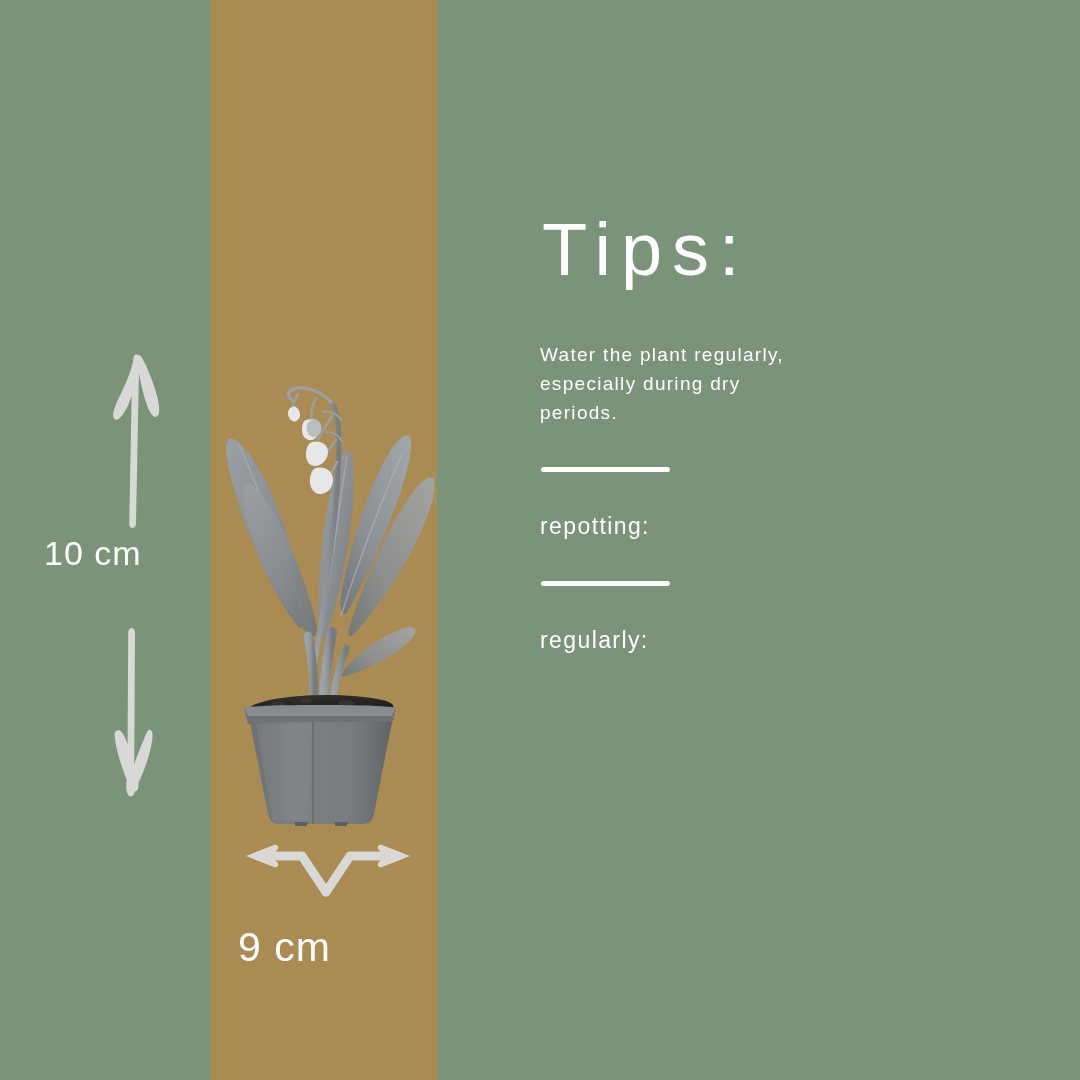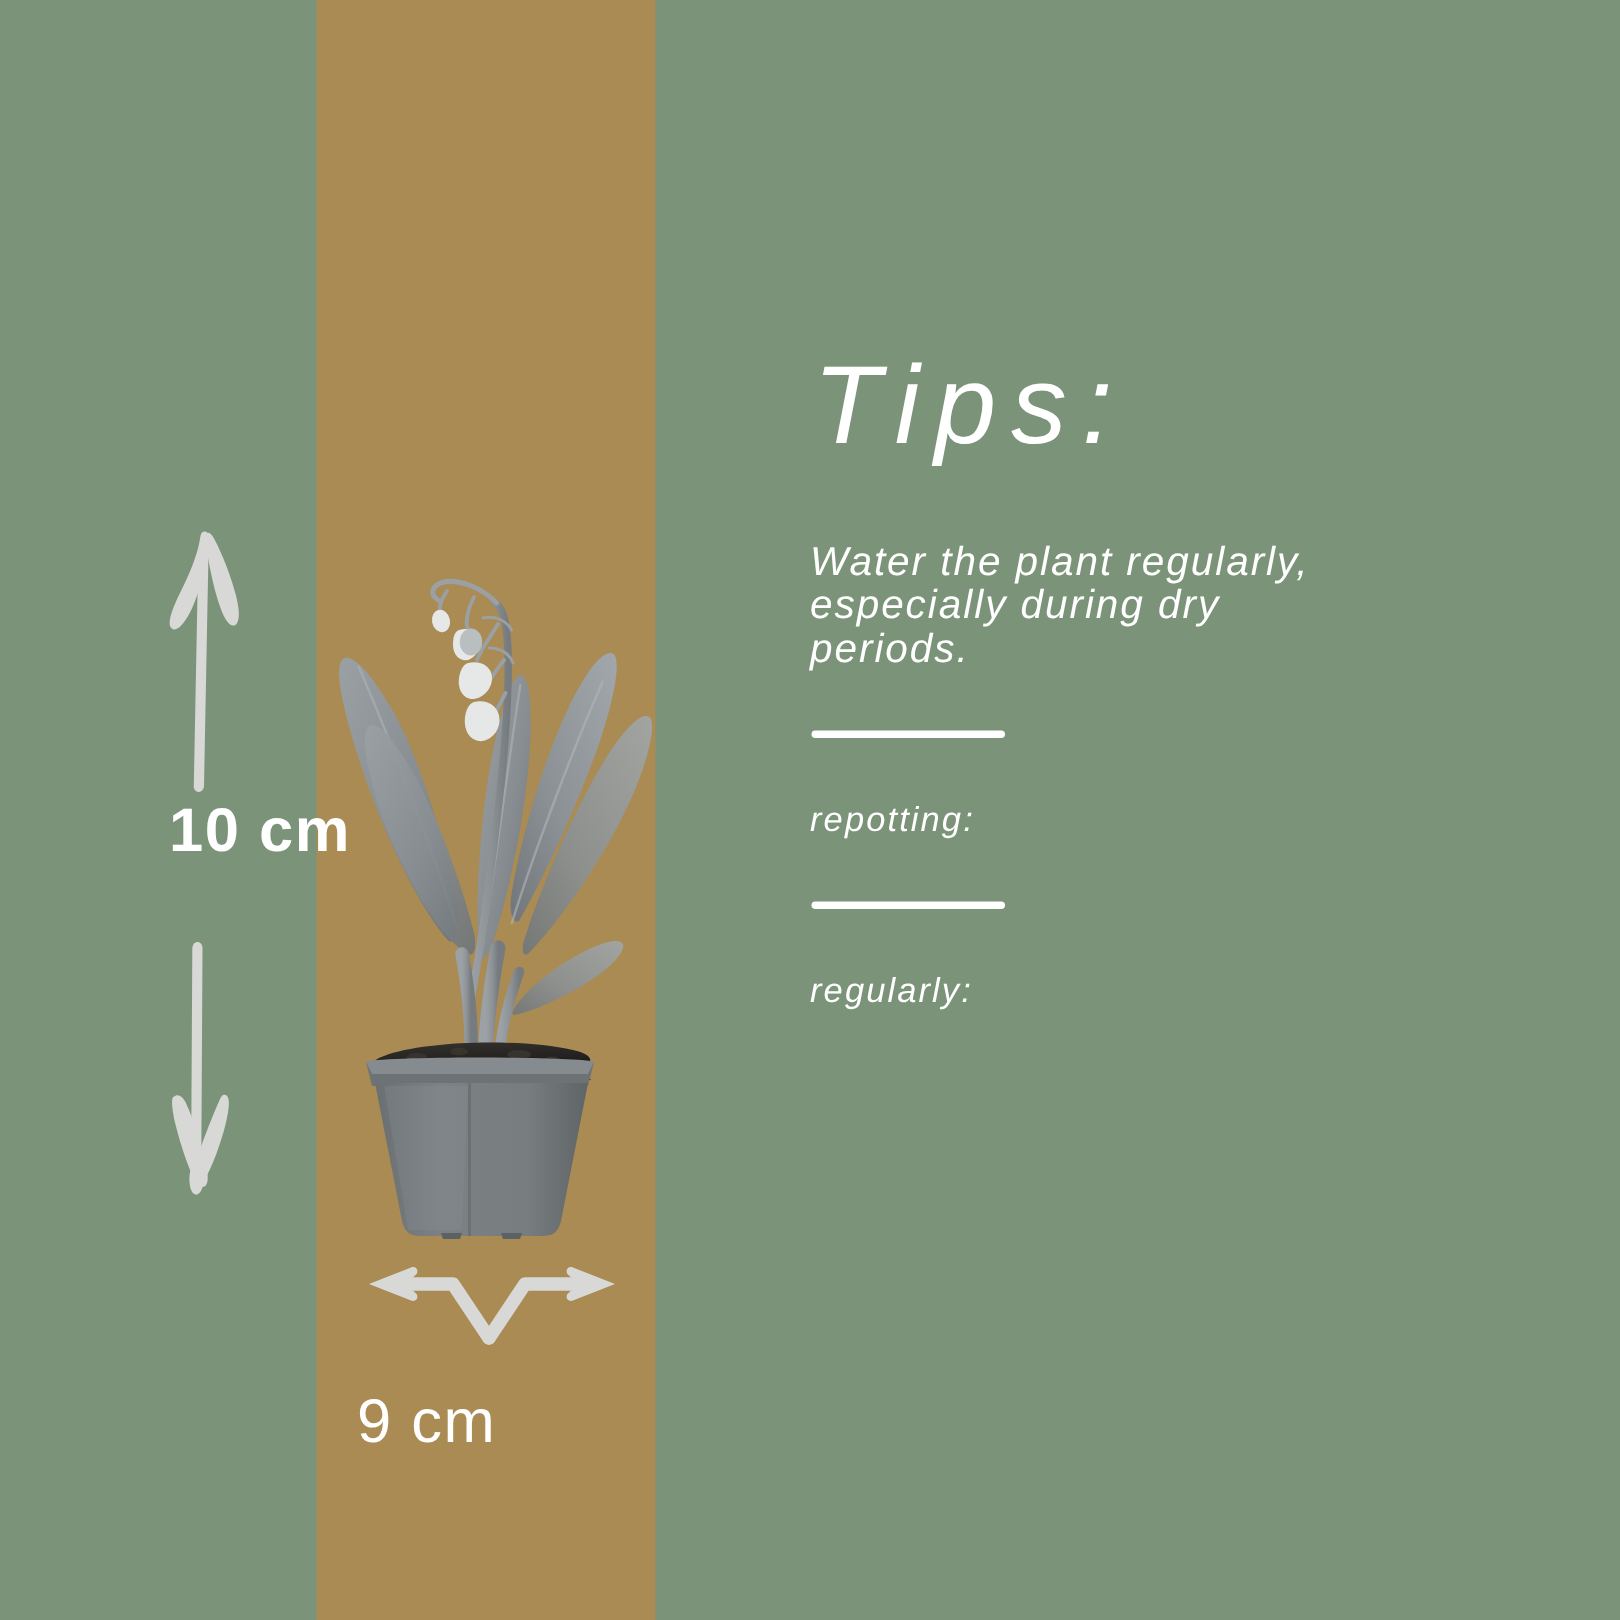--- a/index.html
+++ b/index.html
@@ -39,24 +39,24 @@
     width: 84px;
     height: 472px;
   }
   .measure-v svg { display: block; width: 84px; height: 472px; }
 
   .label-height {
     position: absolute;
     left: 44px;
     top: 528px;
     width: 190px;
-    text-align: right;
-    color: #ffffff;
-    font-size: 41px;
-    font-weight: 700;
+    text-align: left;
+    color: #ffffff;
+    font-size: 34px;
+    font-weight: 400;
     letter-spacing: 1px;
     line-height: 50px;
     white-space: nowrap;
   }
 
   .measure-h {
     position: absolute;
     left: 238px;
     top: 838px;
     width: 180px;
@@ -84,44 +84,43 @@
     top: 336px;
     width: 268px;
     height: 490px;
   }
   .plant svg { display: block; width: 268px; height: 490px; }
 
   
   .tips-panel {
     position: absolute;
     left: 540px;
-    top: 228px;
+    top: 208px;
     width: 480px;
-    font-style: italic;
   }
   .tips-heading {
     color: #ffffff;
     font-size: 74px;
     font-weight: 400;
     letter-spacing: 10px;
     line-height: 84px;
     margin: 0 0 48px 2px;
     white-space: nowrap;
   }
   .tip-block { margin: 0; }
   .tip-label {
     color: #ffffff;
     font-size: 23px;
     font-weight: 400;
     letter-spacing: 1.4px;
     line-height: 29px;
   }
   .tip-body {
     color: #ffffff;
-    font-size: 27px;
+    font-size: 19px;
     font-weight: 400;
     letter-spacing: 1.3px;
     line-height: 29px;
     white-space: pre-line;
   }
   .divider {
     width: 129px;
     height: 5px;
     background: #ffffff;
     border-radius: 3px;

